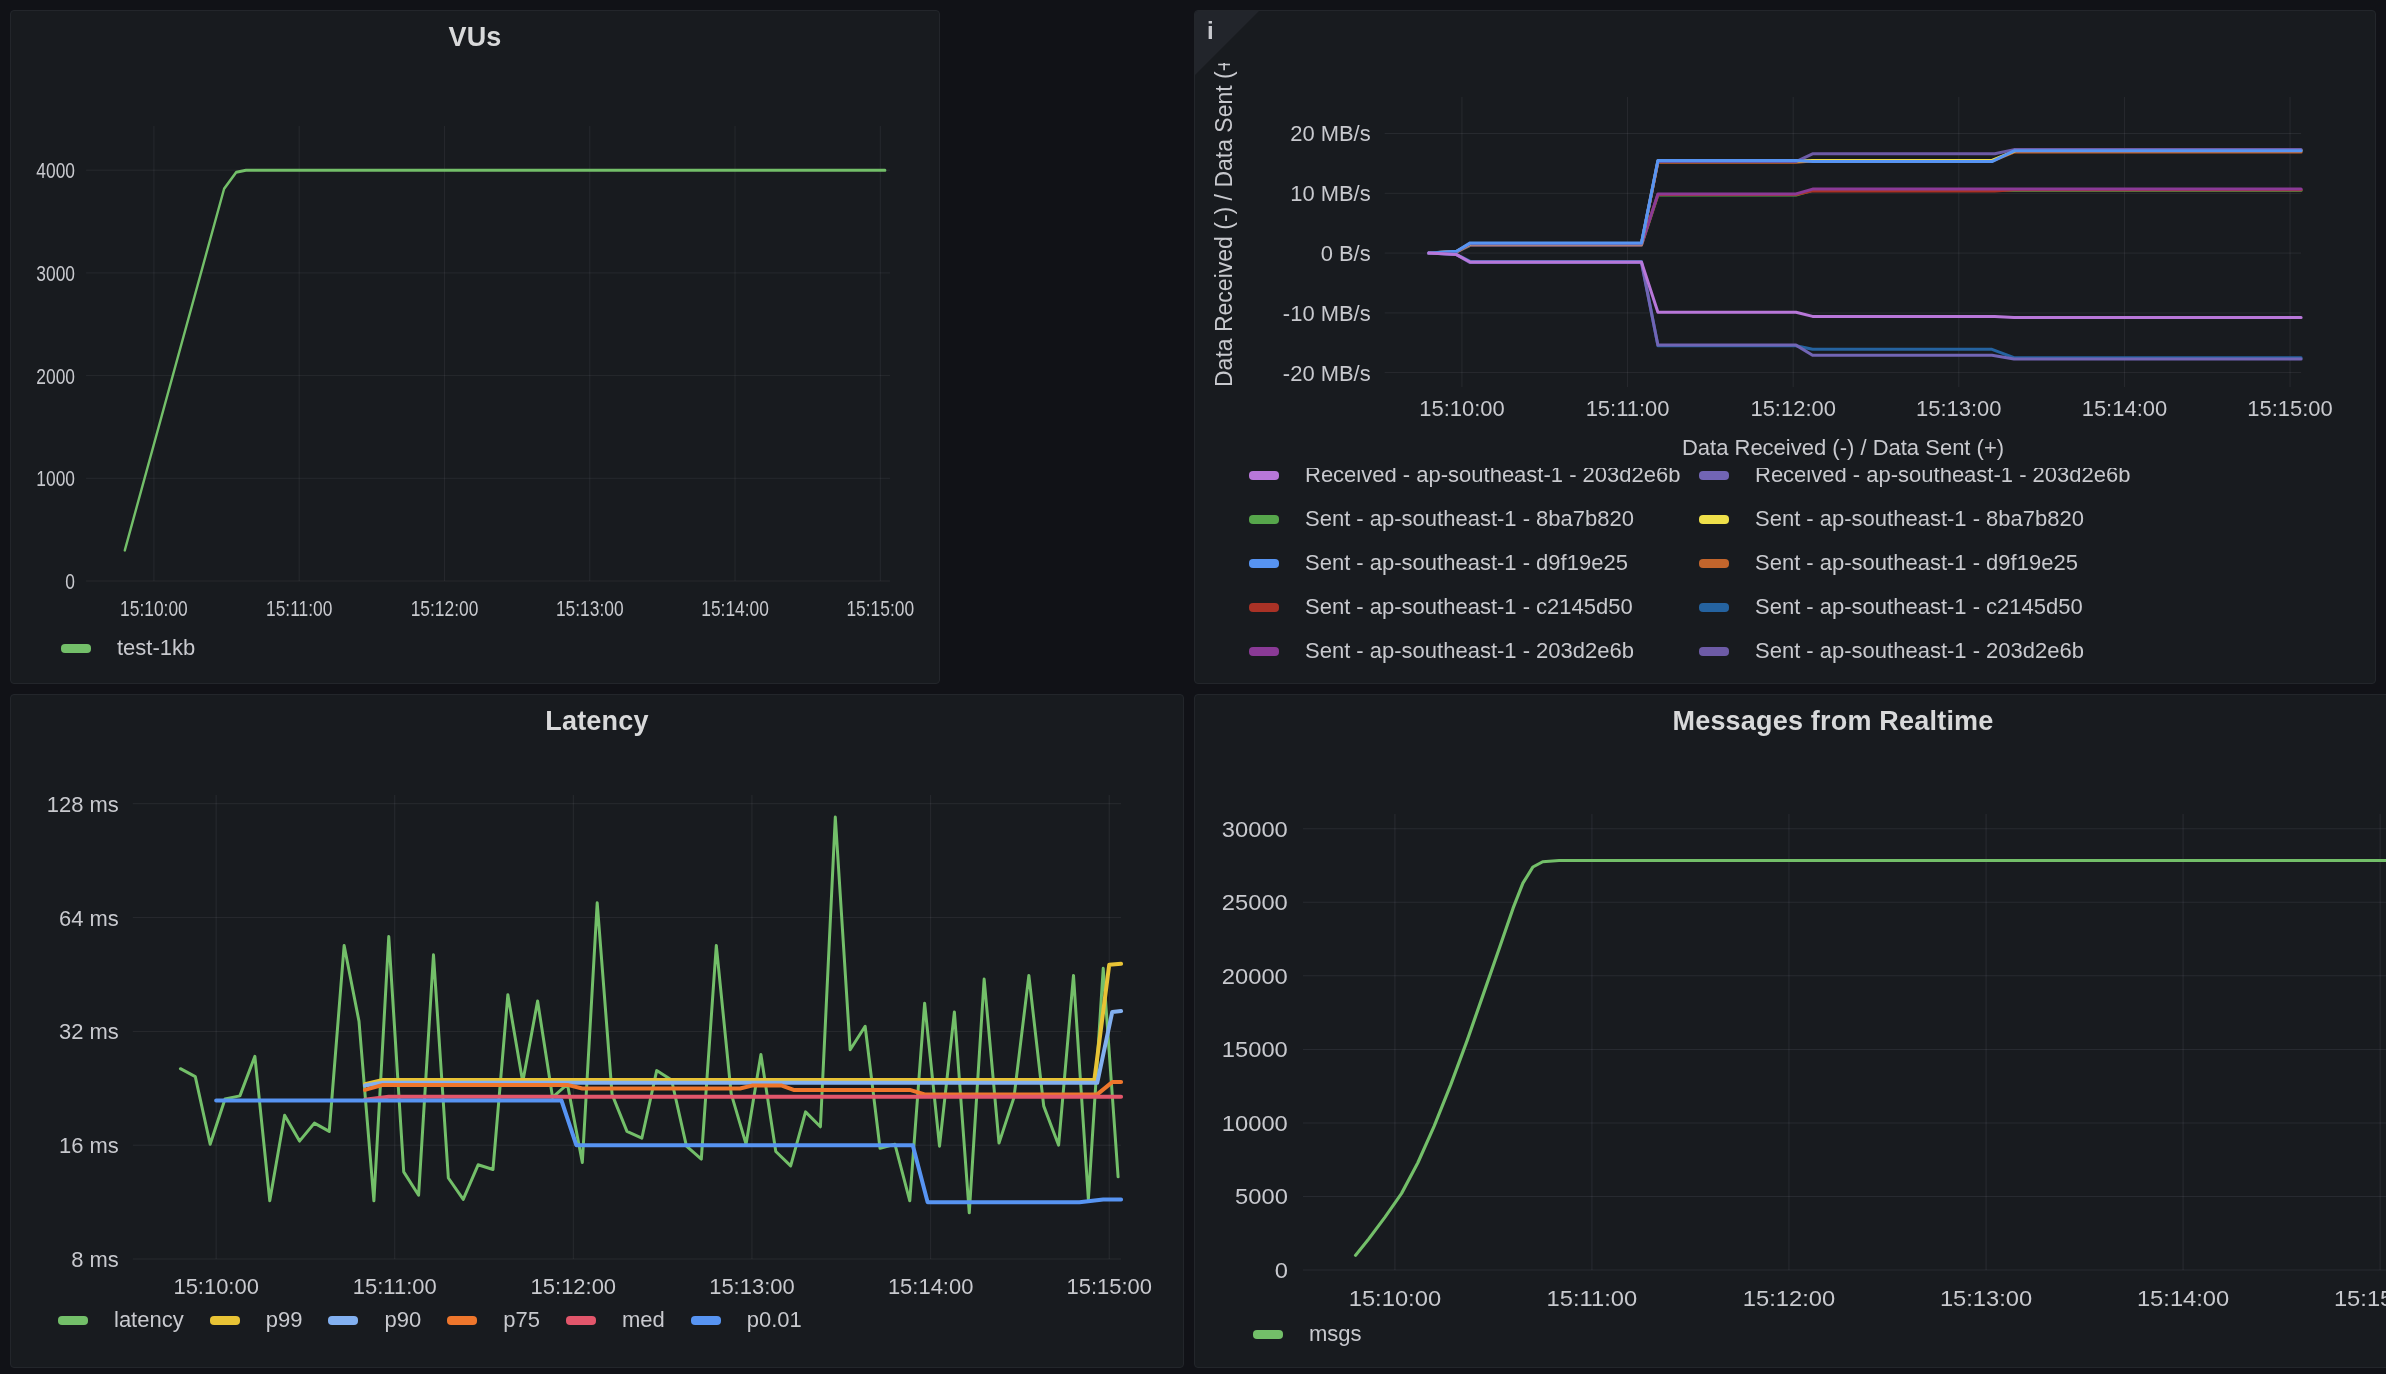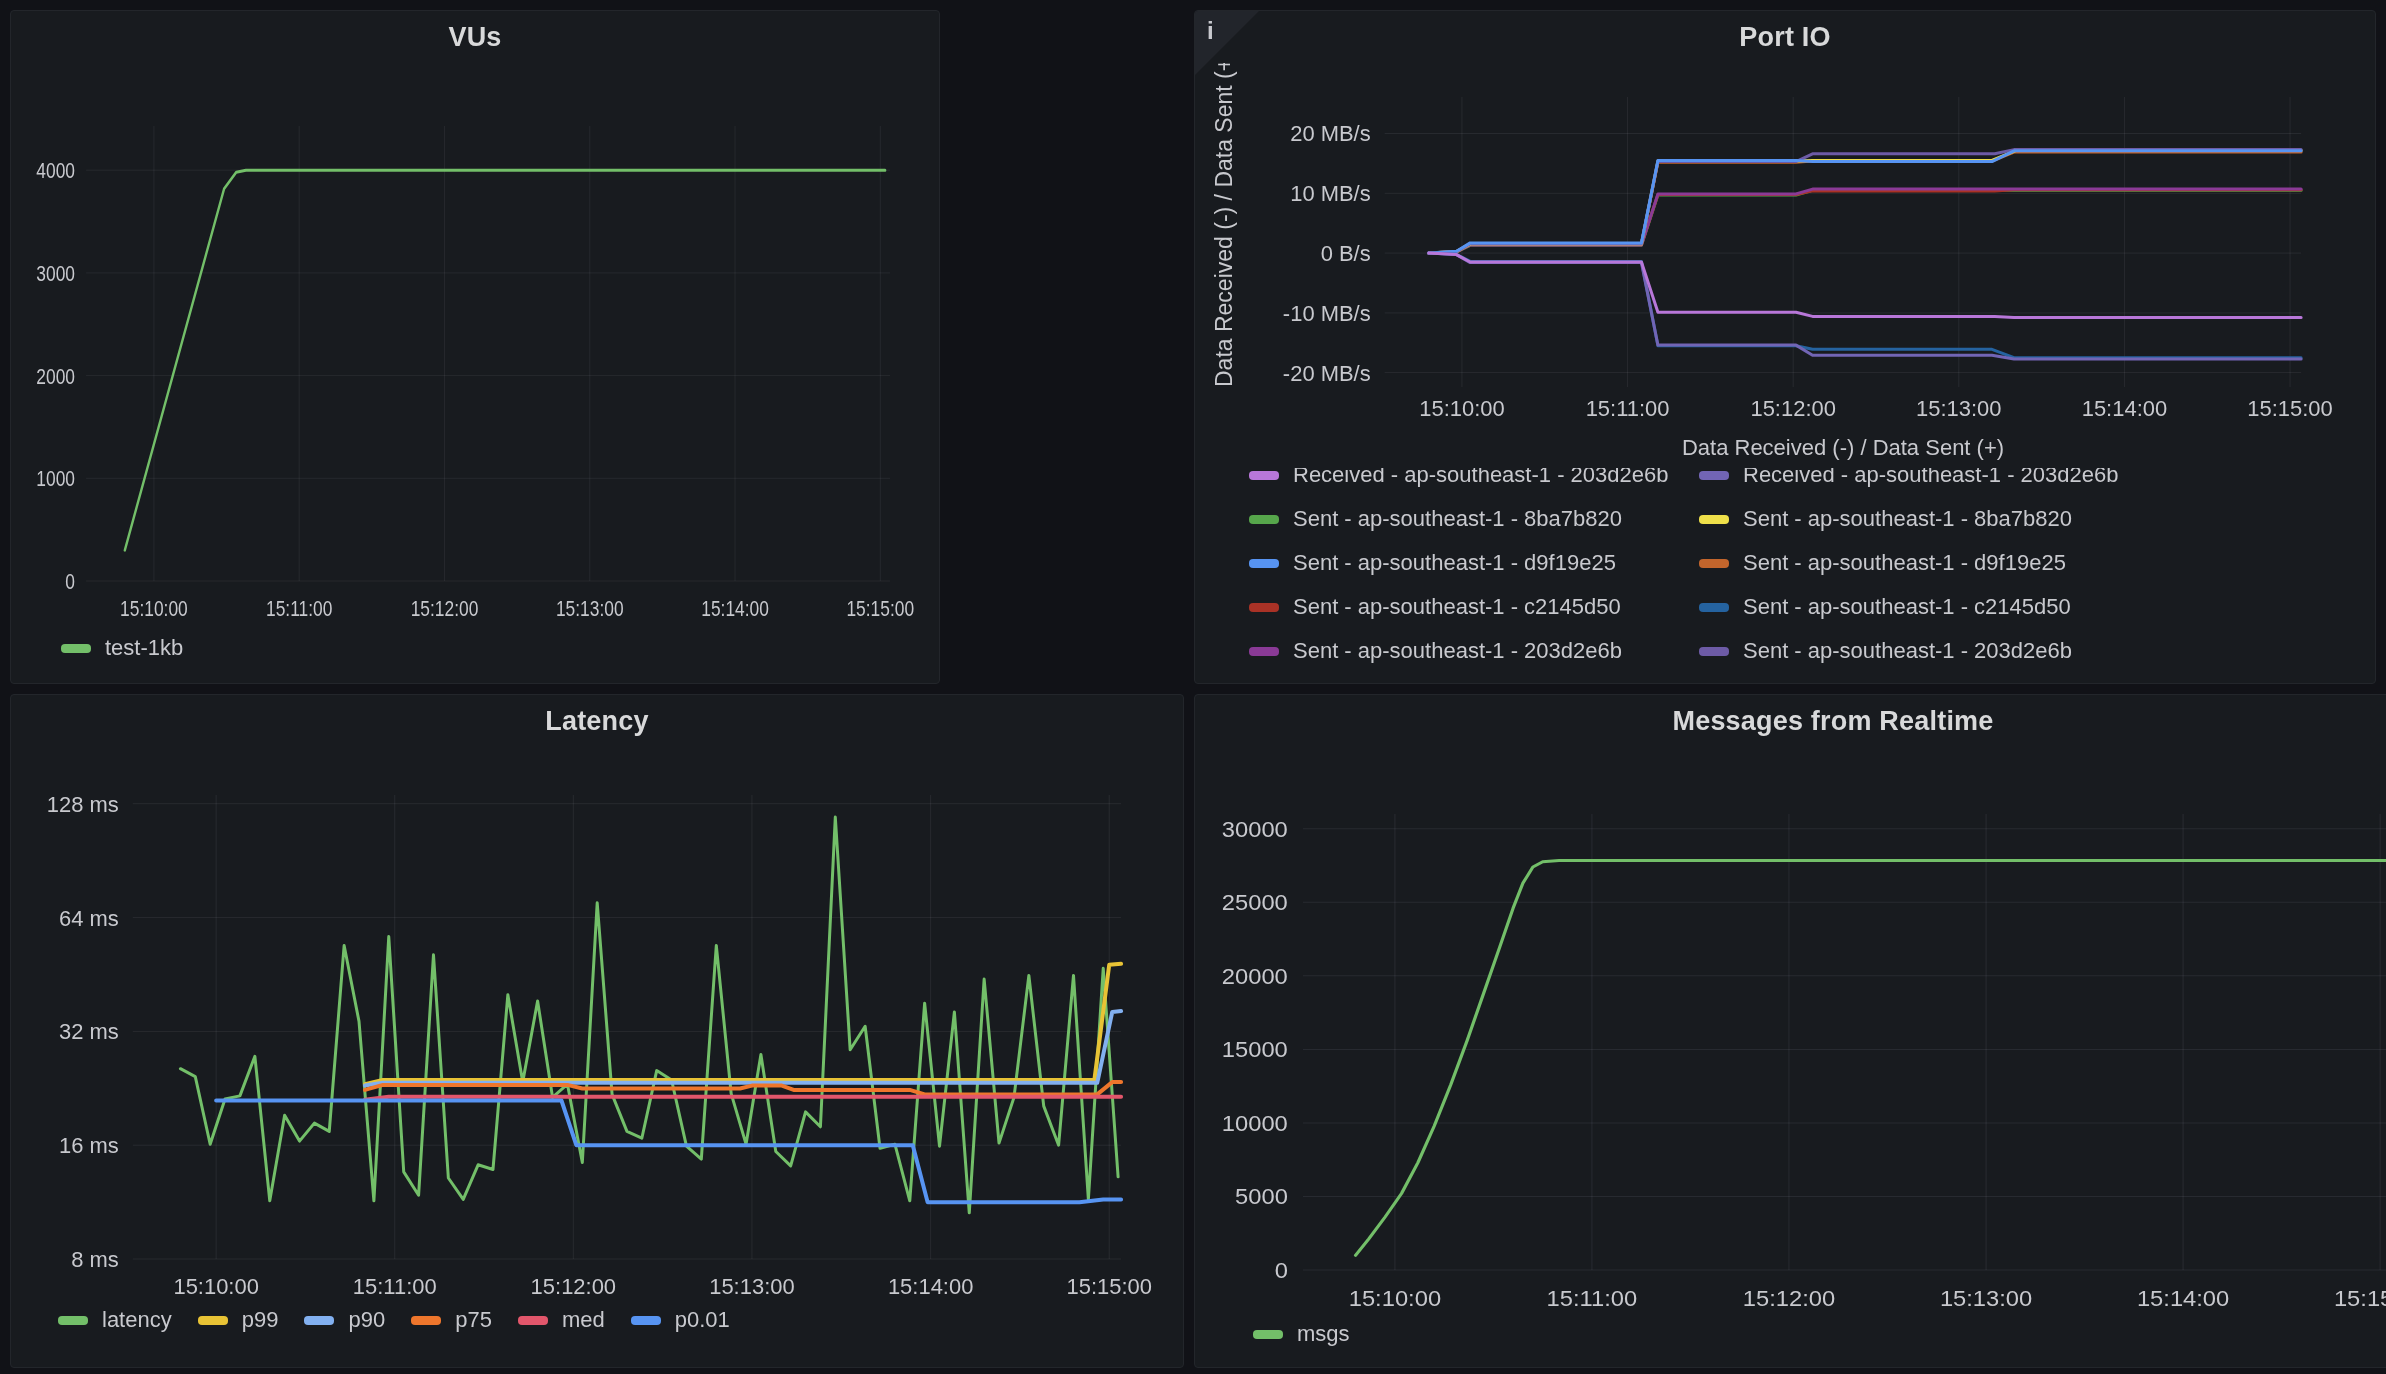--- a/index.html
+++ b/index.html
@@ -6,21 +6,21 @@
   body{width:2386px;height:1374px;font-family:"Liberation Sans",sans-serif;overflow:hidden;}
   .dashboard{position:relative;width:2386px;height:1374px;background:#111217;}
   .panel{position:absolute;background:#181B1F;border:1px solid #23262B;border-radius:4px;overflow:hidden;box-sizing:border-box;}
   .panel-title{position:absolute;top:0;left:0;right:0;height:52px;display:flex;align-items:center;justify-content:center;
     font-size:27px;font-weight:600;color:#D8D9DA;margin:0;letter-spacing:.2px;cursor:pointer;}
   .chart-region{position:absolute;left:0;right:0;overflow:hidden;}
   .chart-region svg{display:block;width:100%;height:100%;}
   .grid{stroke:rgba(204,204,220,0.09);stroke-width:1;}
   text.tick{fill:#C8C9CE;font-size:22px;font-family:"Liberation Sans",sans-serif;}
   .legend-row{position:absolute;display:flex;gap:26px;align-items:flex-start;height:44px;}
-  .legend-item{display:flex;align-items:center;gap:14px;color:#C8C9CE;font-size:22px;cursor:pointer;white-space:nowrap;}
+  .legend-item{display:flex;align-items:center;gap:26px;color:#C8C9CE;font-size:22px;cursor:pointer;white-space:nowrap;}
   .swatch{width:30px;height:9px;border-radius:4px;flex:0 0 auto;}
   .x-axis-label{position:absolute;text-align:center;font-size:22px;color:#C8C9CE;}
   .y-axis-label{position:absolute;left:16px;top:0;height:324px;overflow:hidden;writing-mode:vertical-rl;
     transform:rotate(180deg);font-size:23px;color:#C8C9CE;white-space:nowrap;}
   .legend-clip{position:absolute;left:0;right:0;overflow:hidden;}
   .legend-grid{display:grid;grid-template-columns:450px auto;padding-left:54px;margin-top:-15px;}
   .legend-grid .legend-item{height:44px;}
   .info-corner{position:absolute;top:0;left:0;width:0;height:0;border-top:64px solid #22252B;border-right:64px solid transparent;cursor:pointer;z-index:5;}
   .info-i{position:absolute;top:-58px;left:12px;font-weight:700;font-size:24px;color:#C8C9CE;}
 </style>
@@ -69,21 +69,20 @@
           <span class="swatch" style="background: rgb(115, 191, 105);"></span>
           <span class="legend-label">test-1kb</span>
         </div>
       </div>
   </div>
 
   <div class="panel" style="left:1194px;top:10px;width:1182px;height:674px;">
     <div class="info-corner">
       <span class="info-i">i</span>
     </div>
-    <h2 class="panel-title">Port IO</h2>
     <div class="chart-region" style="top:52px;height:360px;text-align:center;">
       <svg viewBox="0 0 1182 360" preserveAspectRatio="none">
           <g>
             <line class="grid" x1="267.4" x2="267.4" y1="34" y2="324"></line>
             <line class="grid" x1="433.3" x2="433.3" y1="34" y2="324"></line>
             <line class="grid" x1="599.2" x2="599.2" y1="34" y2="324"></line>
             <line class="grid" x1="765.1" x2="765.1" y1="34" y2="324"></line>
             <line class="grid" x1="931.0" x2="931.0" y1="34" y2="324"></line>
             <line class="grid" x1="1096.9" x2="1096.9" y1="34" y2="324"></line>
             <line class="grid" x1="190" x2="1108" y1="70.5" y2="70.5"></line>

